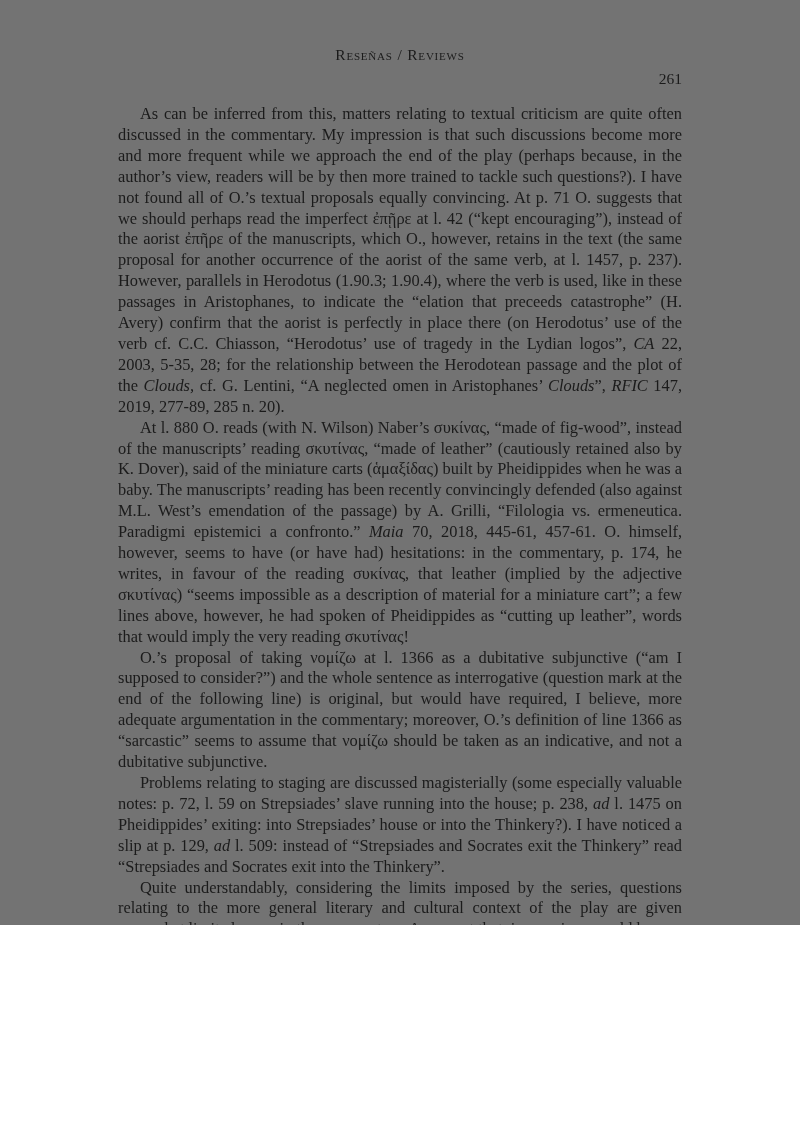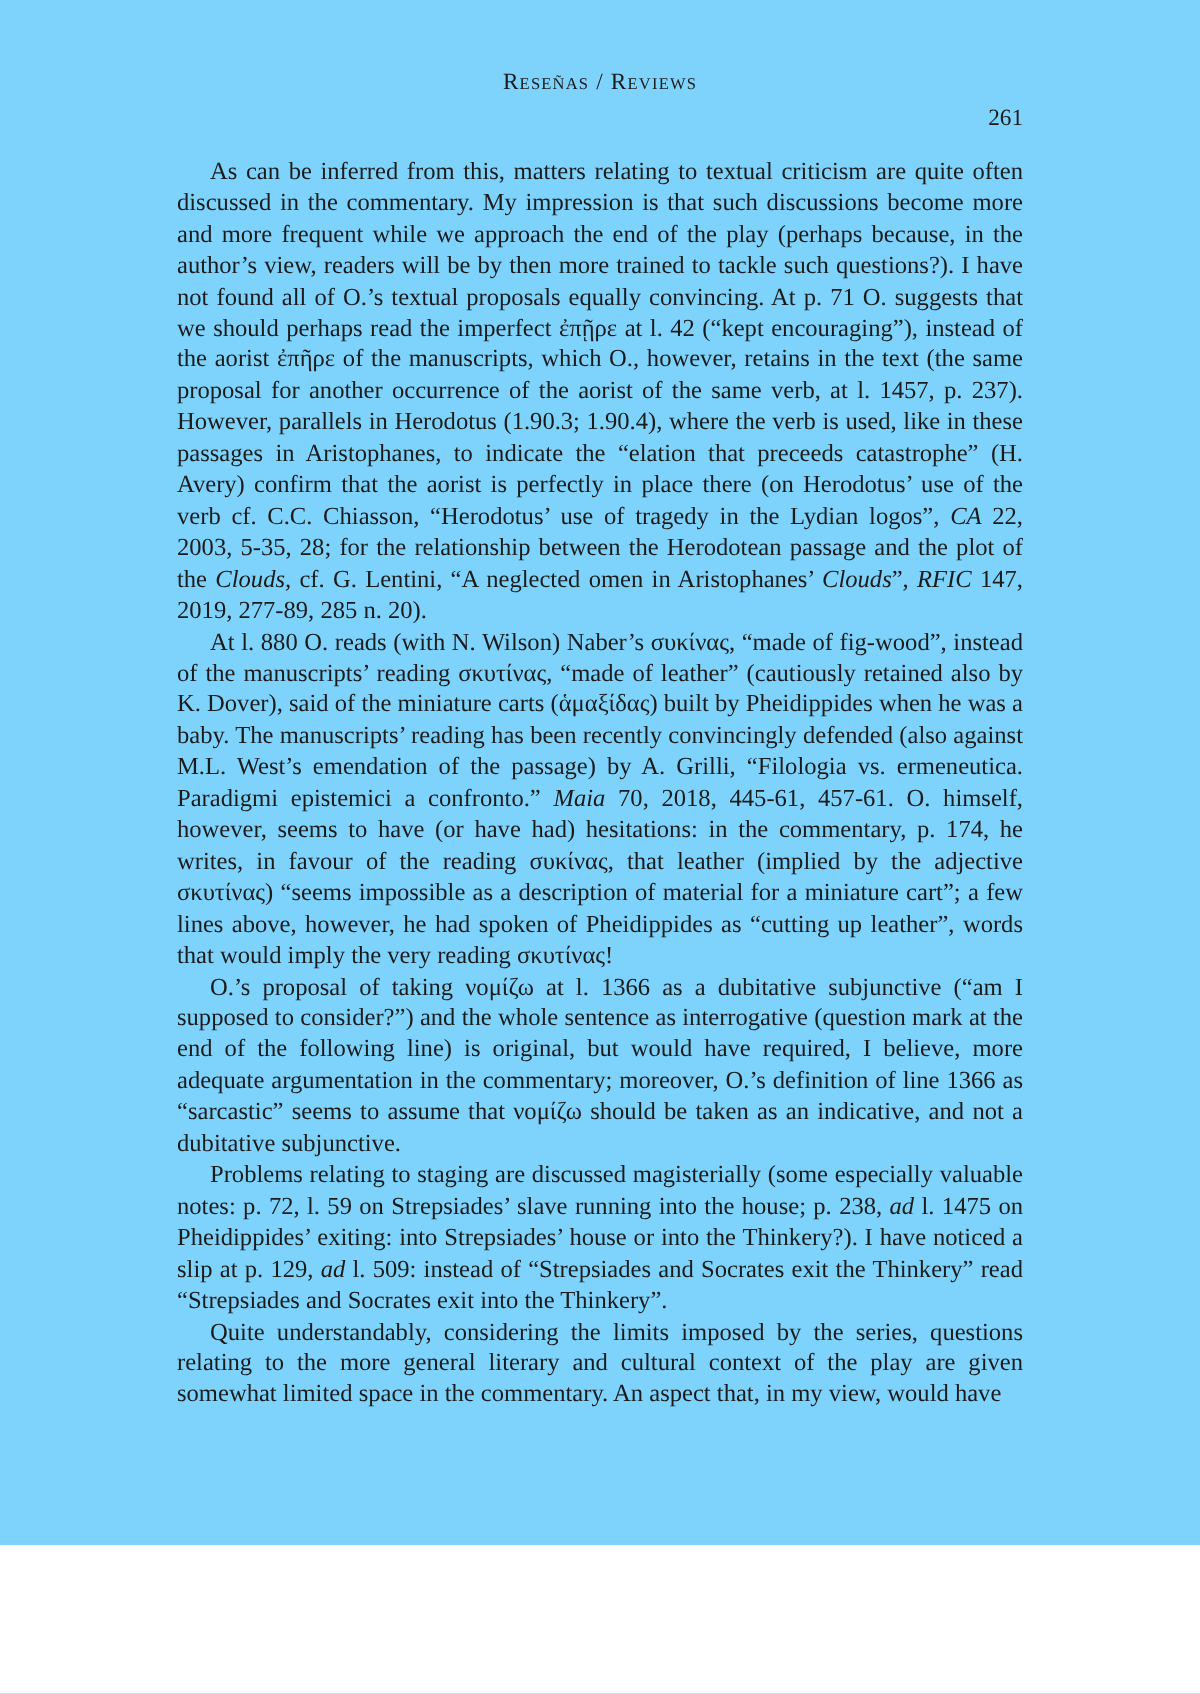--- a/index.html
+++ b/index.html
@@ -1,20 +1,20 @@
 <!DOCTYPE html>
 <html><head>
 <meta charset="utf-8">
 <style>
   html, body { margin: 0; padding: 0; background: #ffffff; }
   .page {
     position: relative;
     width: 800px;
-    height: 1030px;
-    background: #7dd3fc;
+    height: 925px;
+    background: #737373;
     font-family: "Liberation Serif", "DejaVu Serif", serif;
     color: #1b1b1b;
     overflow: hidden;
   }
   .header {
     position: absolute;
     top: 46px;
     left: 118px;
     width: 564px;
     height: 22px;

